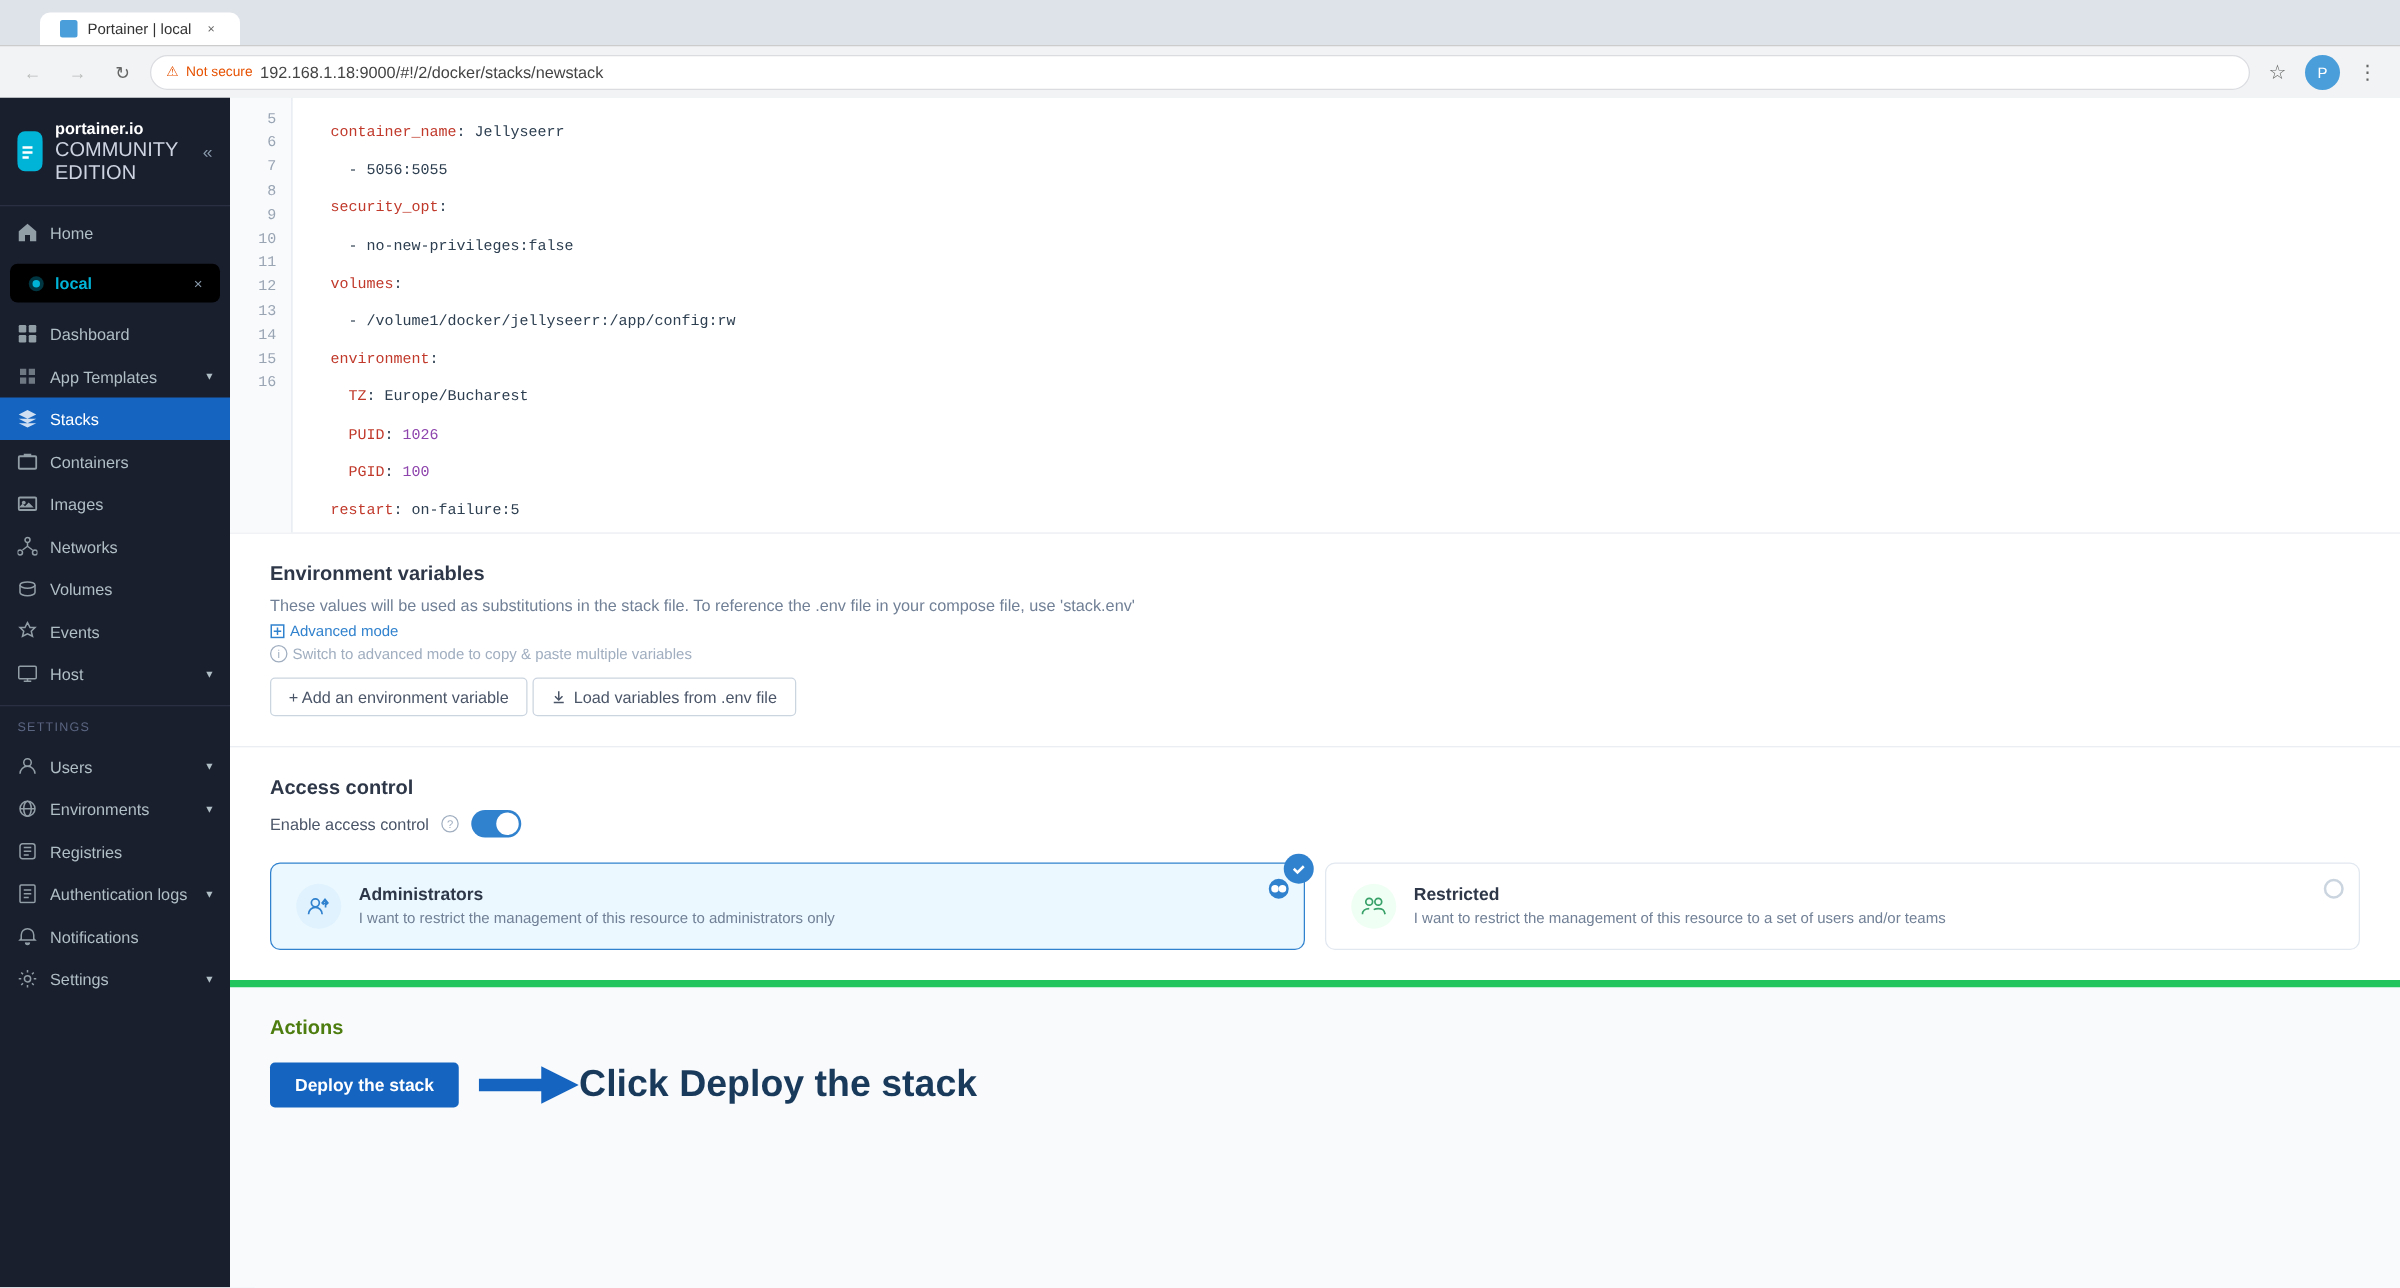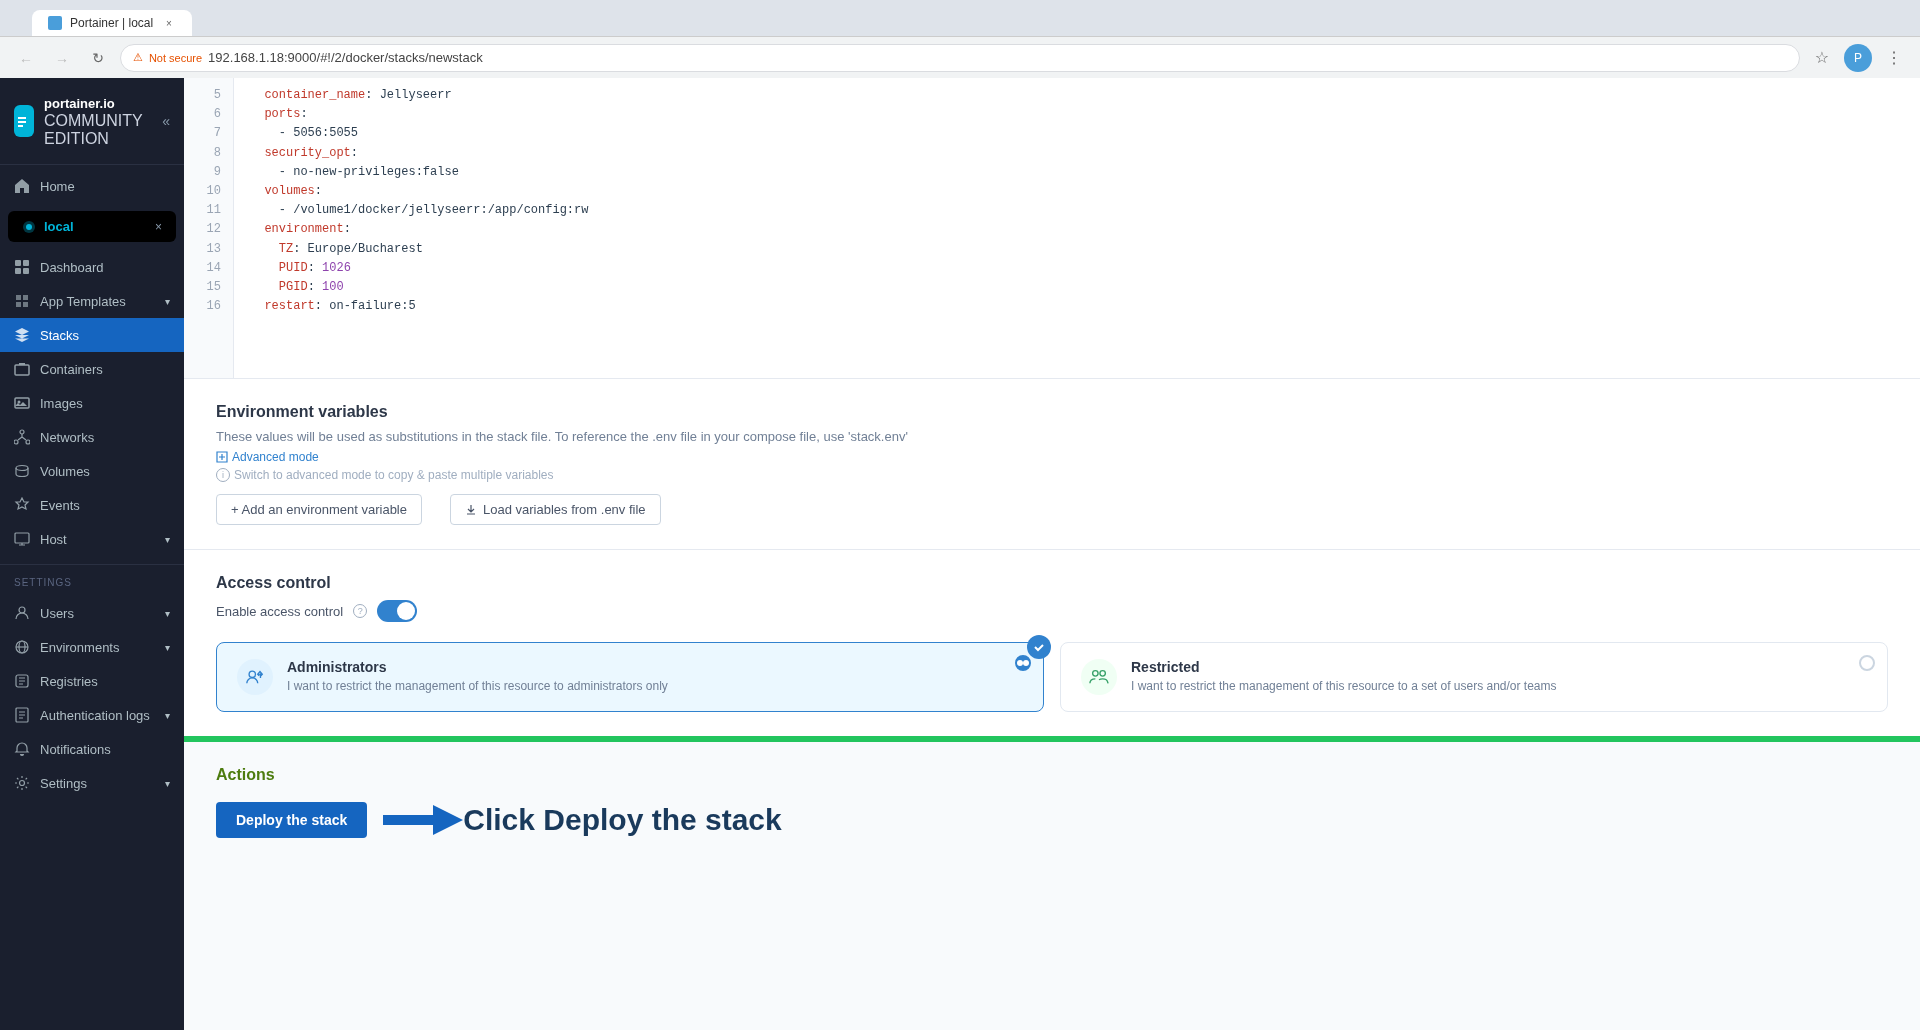--- a/index.html
+++ b/index.html
@@ -43,33 +43,33 @@
 
     
     .main-content { flex: 1; overflow-y: auto; background: #f8fafc; }
 
     
     .code-editor { background: #fff; border-bottom: 1px solid #e5e9f0; }
     .code-area { display: flex; font-family: 'Courier New', monospace; font-size: 12px; line-height: 1.6; min-height: 300px; }
     .line-numbers { padding: 8px 12px; background: #f8fafc; border-right: 1px solid #e5e9f0; color: #9aa5b4; text-align: right; min-width: 50px; user-select: none; }
     .line-numbers div { line-height: 1.6; }
     .code-content { padding: 8px 16px; flex: 1; overflow-x: auto; }
-    .code-line { line-height: 1.6; white-space: pre; }
+    .code-line { line-height: 1.6; white-space: pre; margin-top: 11px; }
     .code-key { color: #c0392b; }
     .code-value { color: #2c3e50; }
     .code-number { color: #8e44ad; }
 
     
     .section { padding: 24px 32px; border-bottom: 1px solid #e5e9f0; background: #fff; }
     .section-title { font-size: 16px; font-weight: 600; color: #2d3748; margin-bottom: 8px; }
     .section-desc { font-size: 13px; color: #718096; margin-bottom: 6px; }
     .advanced-mode-link { display: flex; align-items: center; gap: 4px; font-size: 12px; color: #3182ce; cursor: pointer; margin-bottom: 4px; }
     .advanced-mode-hint { font-size: 12px; color: #a0aec0; display: flex; align-items: center; gap: 4px; margin-bottom: 12px; }
     .btn-outline { border: 1px solid #cbd5e0; background: #fff; color: #4a5568; padding: 7px 14px; border-radius: 4px; font-size: 13px; cursor: pointer; display: inline-flex; align-items: center; gap: 6px; }
-    .btn-group { display: flex; gap: 28px; }
+    .btn-group { display: flex; gap: 4px; }
 
     
     .access-control-section { padding: 24px 32px; background: #fff; border-bottom: 6px solid #22c55e; }
     .access-toggle-row { display: flex; align-items: center; gap: 10px; margin-bottom: 20px; }
     .toggle-label { font-size: 13px; color: #4a5568; }
     .toggle-switch { width: 40px; height: 22px; background: #3182ce; border-radius: 11px; position: relative; cursor: pointer; }
     .toggle-switch::after { content: ''; position: absolute; width: 18px; height: 18px; background: #fff; border-radius: 50%; top: 2px; right: 2px; transition: 0.2s; }
     .access-cards { display: grid; grid-template-columns: 1fr 1fr; gap: 16px; }
     .access-card { border: 1px solid #e2e8f0; border-radius: 8px; padding: 16px 20px; display: flex; align-items: flex-start; gap: 14px; cursor: pointer; position: relative; }
     .access-card.selected { border-color: #3182ce; background: #ebf8ff; }
@@ -298,21 +298,20 @@
           <div>10</div>
           <div>11</div>
           <div>12</div>
           <div>13</div>
           <div>14</div>
           <div>15</div>
           <div>16</div>
         </div>
         <div class="code-content">
           <div class="code-line">  <span class="code-key">container_name</span><span class="code-value">: Jellyseerr</span></div>
-          <div class="code-line">  <span class="code-key">ports</span><span class="code-value">:</span></div>
           <div class="code-line">    <span class="code-value">- 5056:5055</span></div>
           <div class="code-line">  <span class="code-key">security_opt</span><span class="code-value">:</span></div>
           <div class="code-line">    <span class="code-value">- no-new-privileges:false</span></div>
           <div class="code-line">  <span class="code-key">volumes</span><span class="code-value">:</span></div>
           <div class="code-line">    <span class="code-value">- /volume1/docker/jellyseerr:/app/config:rw</span></div>
           <div class="code-line">  <span class="code-key">environment</span><span class="code-value">:</span></div>
           <div class="code-line">    <span class="code-key">TZ</span><span class="code-value">: Europe/Bucharest</span></div>
           <div class="code-line">    <span class="code-key">PUID</span><span class="code-value">: </span><span class="code-number">1026</span></div>
           <div class="code-line">    <span class="code-key">PGID</span><span class="code-value">: </span><span class="code-number">100</span></div>
           <div class="code-line">  <span class="code-key">restart</span><span class="code-value">: on-failure:5</span></div>

